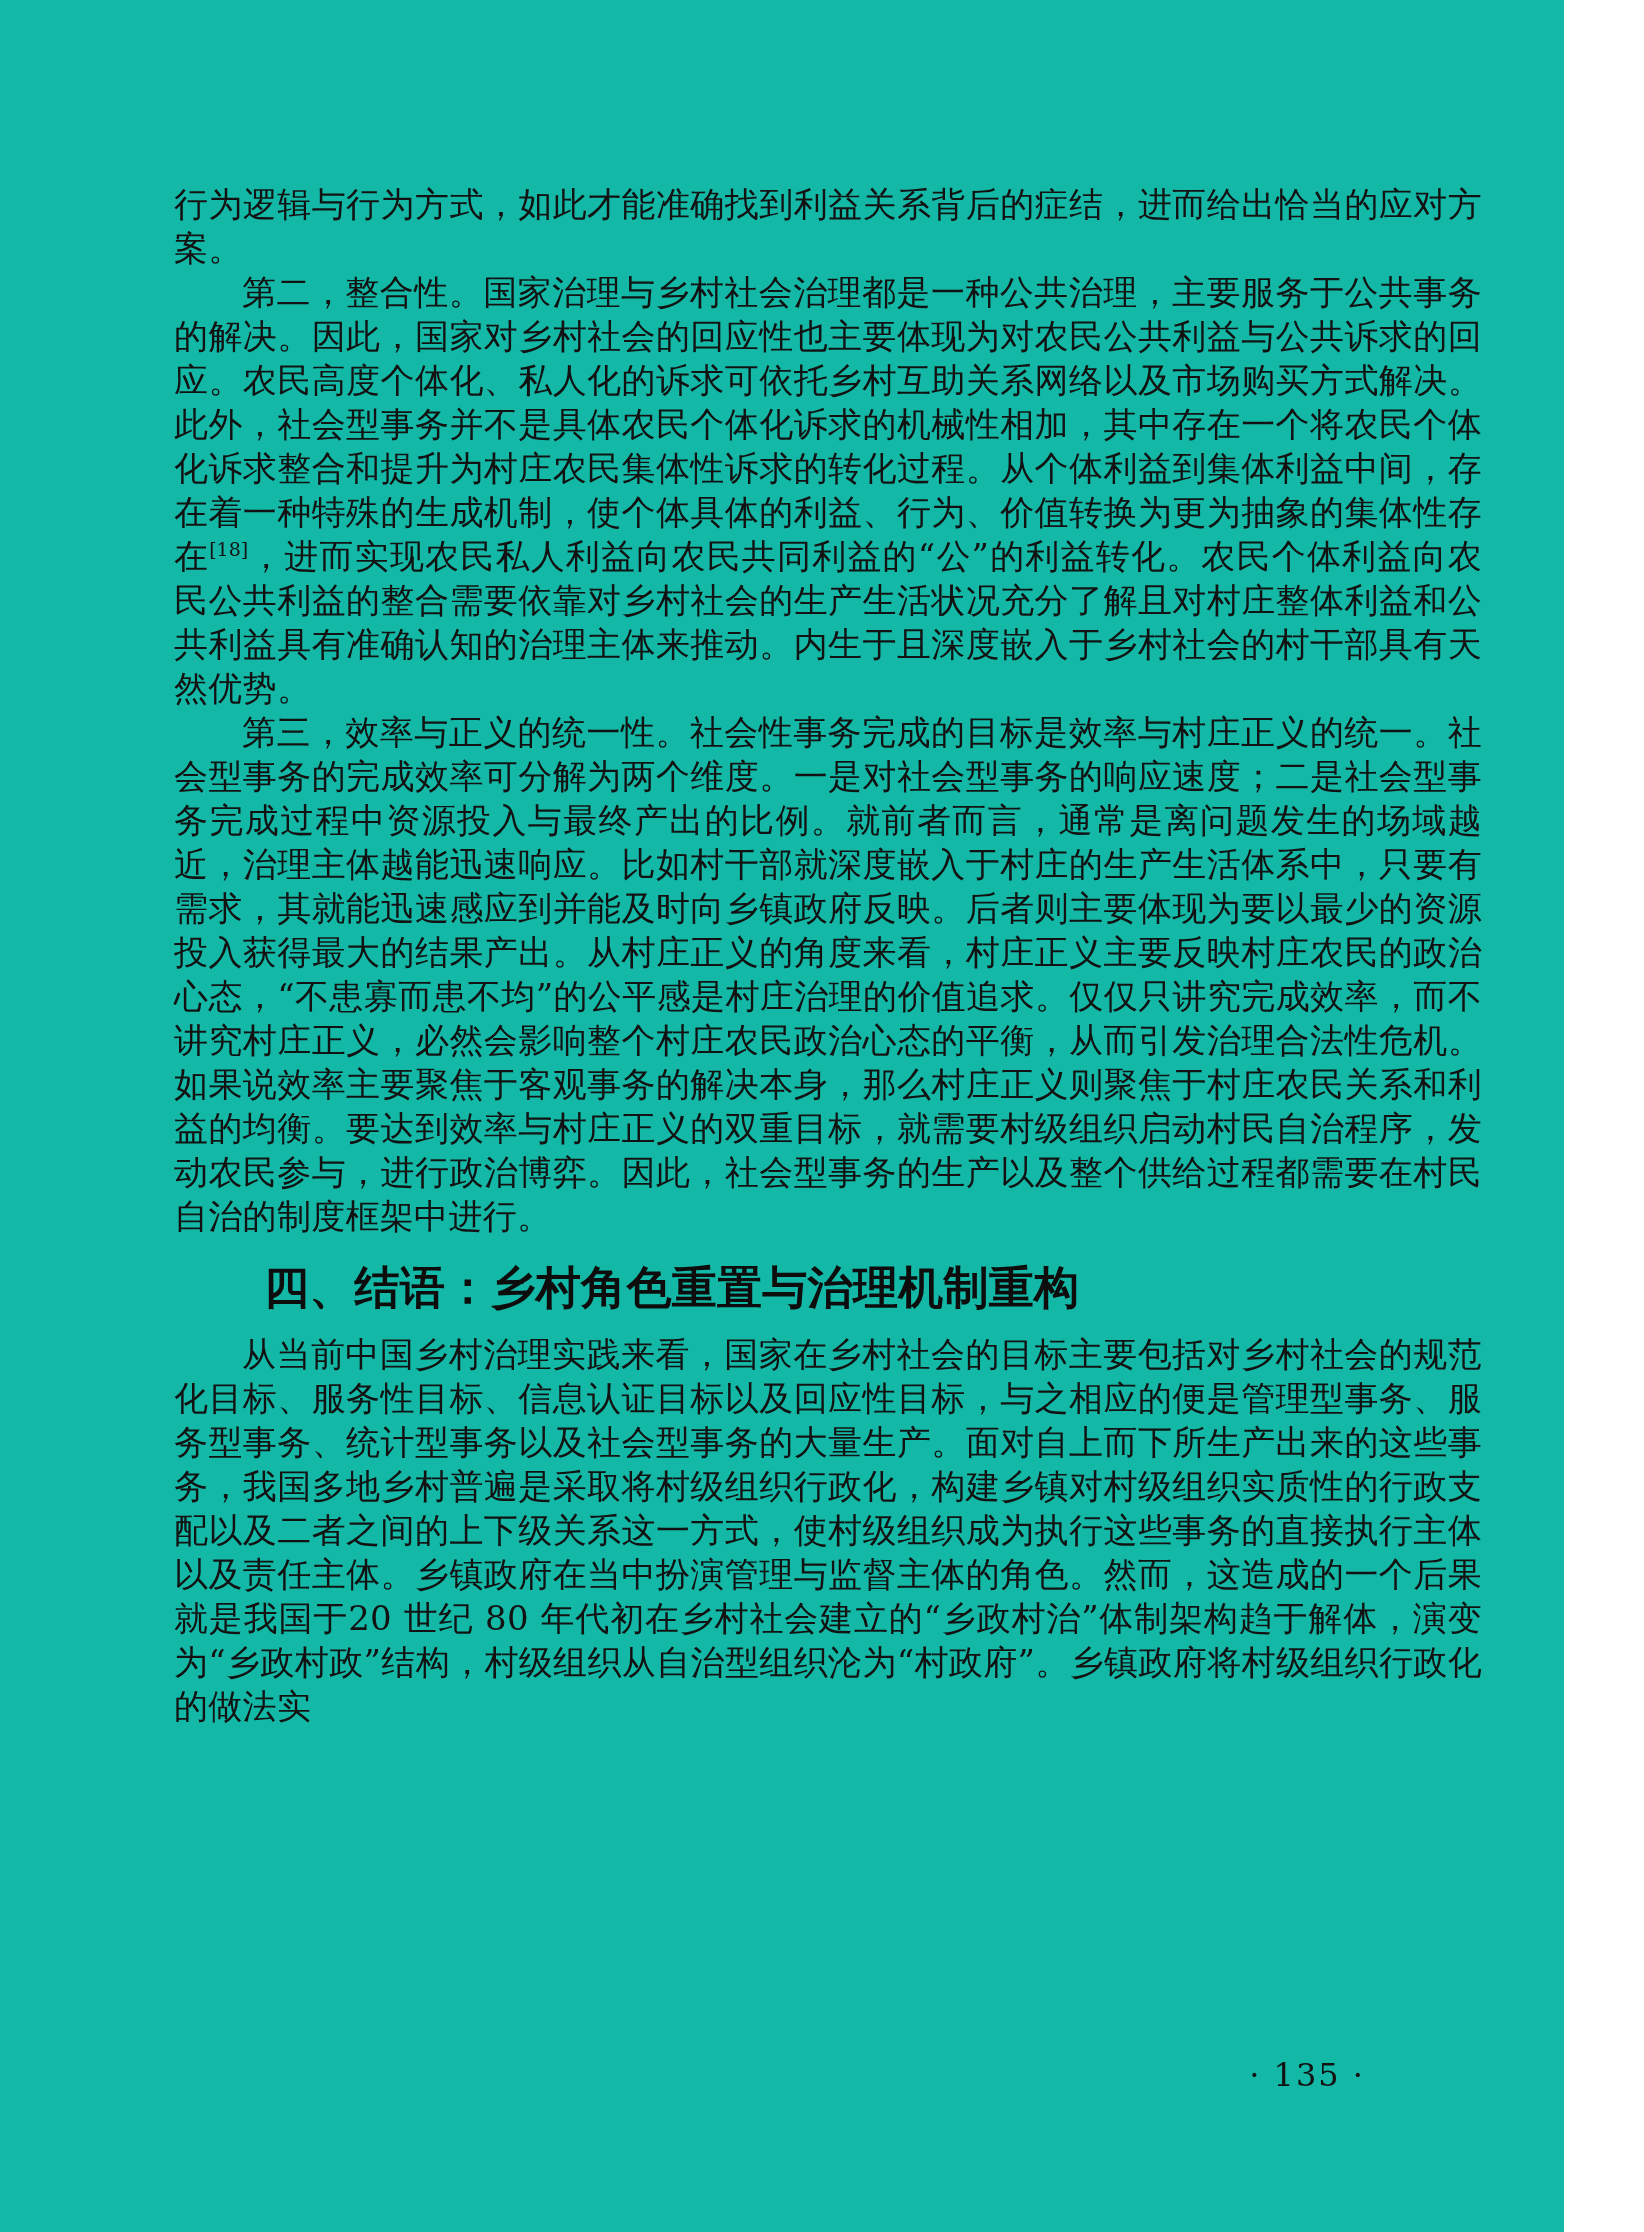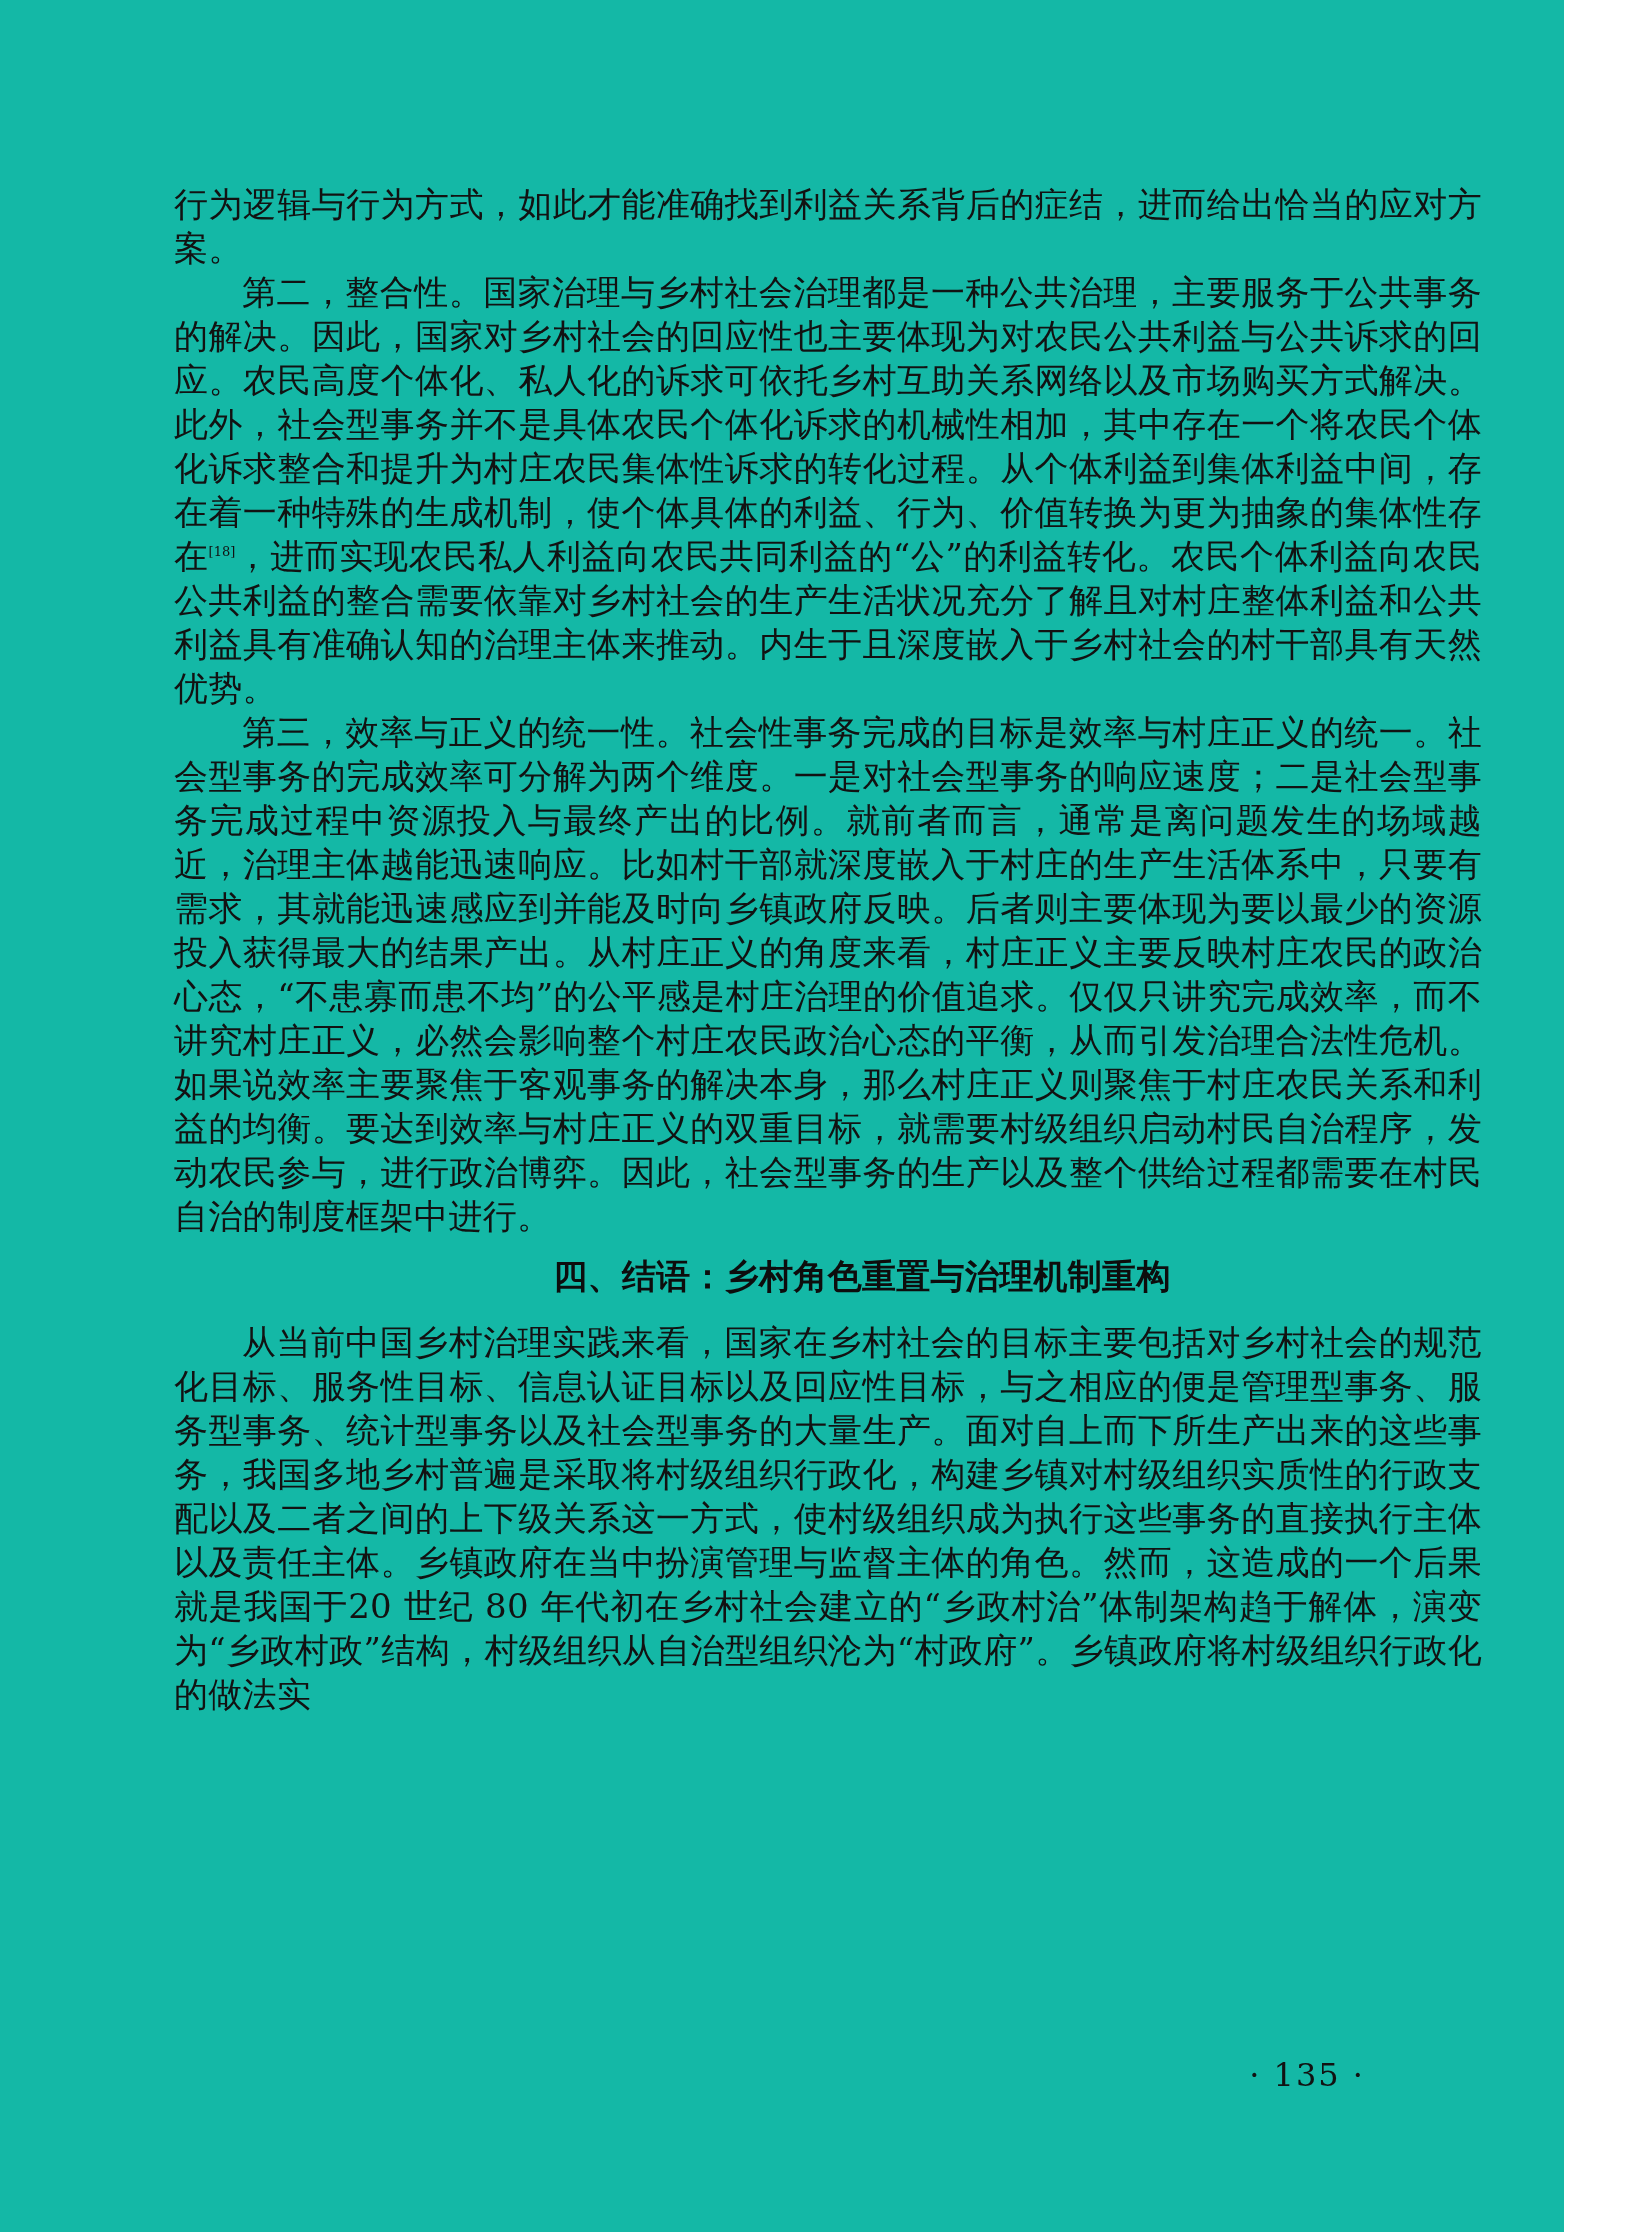--- a/index.html
+++ b/index.html
@@ -28,32 +28,32 @@
   }
   .body-text p {
     margin: 0;
     padding: 0;
     text-indent: 2em;
   }
   .body-text p.continuation {
     text-indent: 0;
   }
   .section-heading {
-    margin: 16px 0 22px 0;
+    margin: 28px 0 22px 0;
     padding: 0;
     text-indent: 2em;
     font-family: "DejaVu Sans", "Liberation Sans", sans-serif;
     font-weight: bold;
-    font-size: 34px;
+    font-size: 45px;
     line-height: 44px;
     color: #0d0d0d;
-    text-align: center;
+    text-align: left;
   }
   sup.citation {
-    font-size: 13px;
+    font-size: 19px;
     line-height: 0;
     vertical-align: super;
     letter-spacing: 0;
   }
   .page-number {
     position: absolute;
     top: 2056px;
     right: 199px;
     font-family: "DejaVu Serif", "Liberation Serif", serif;
     font-size: 32px;

